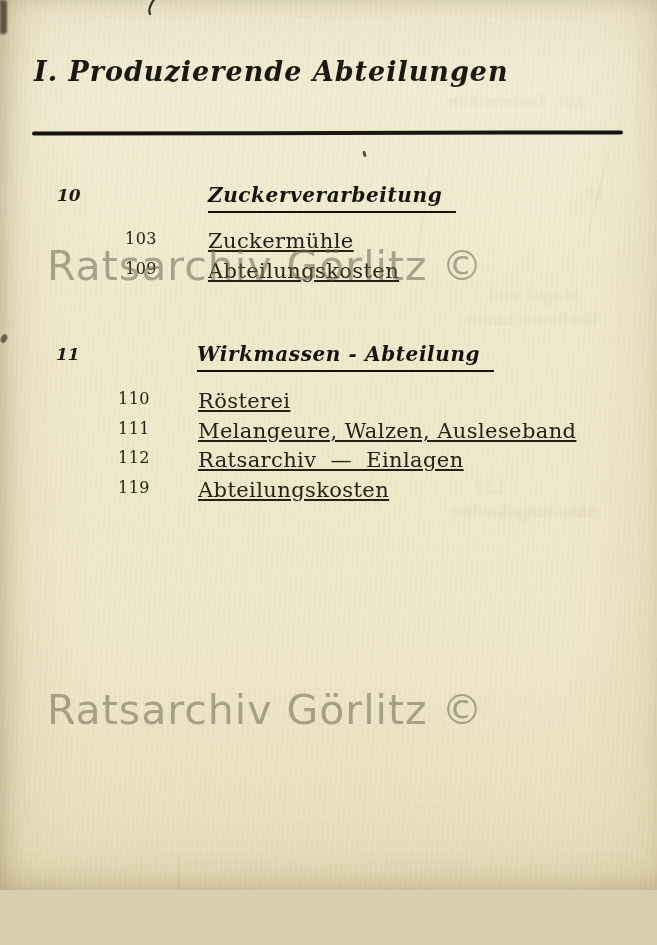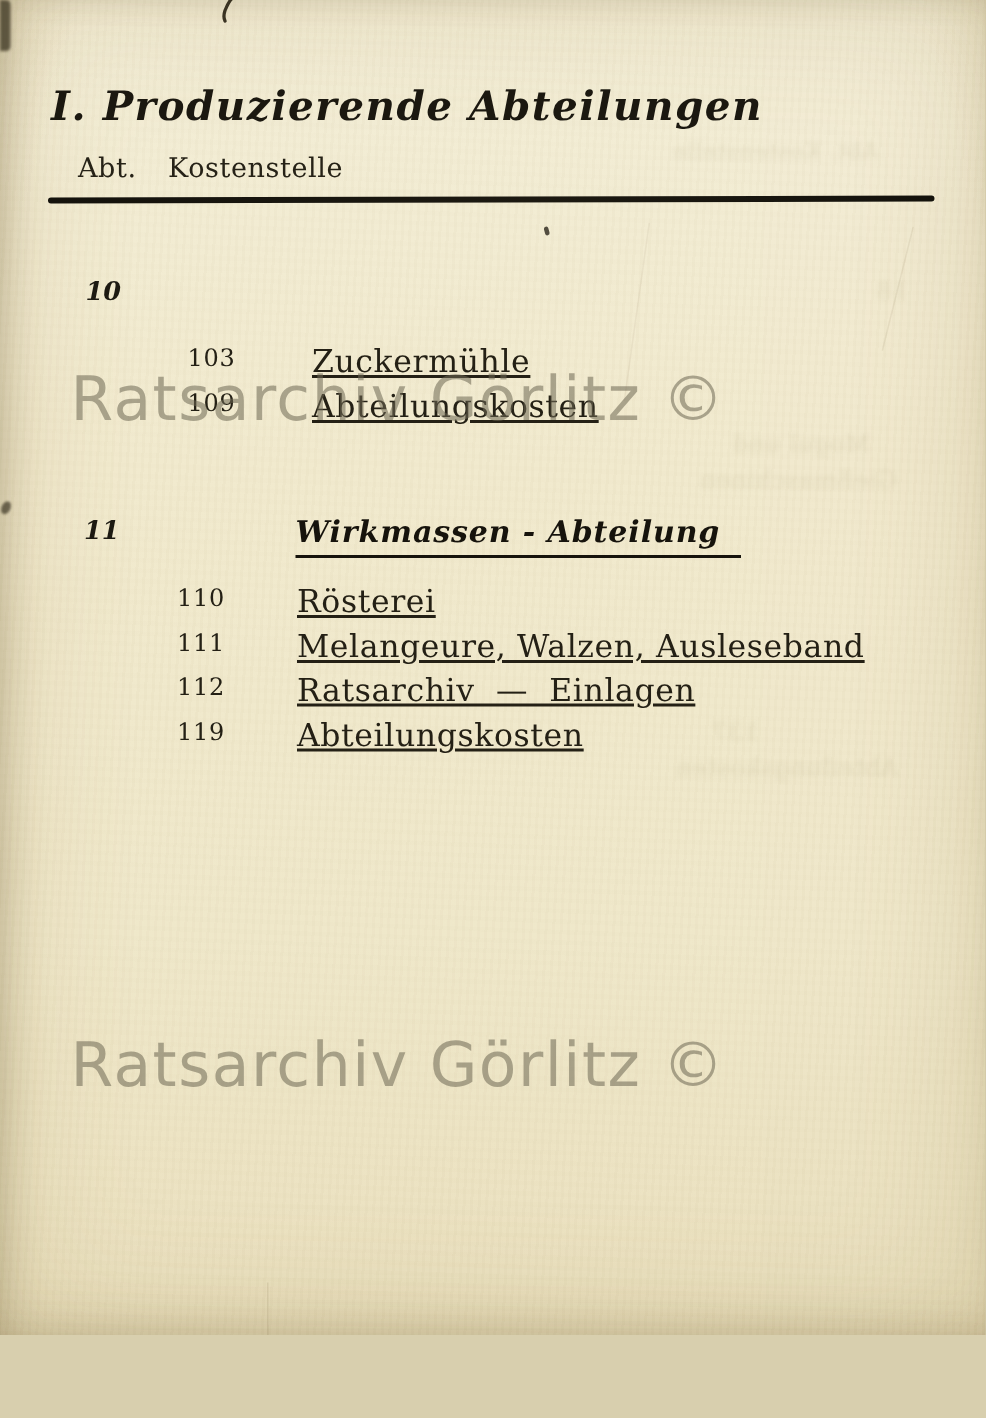--- a/index.html
+++ b/index.html
@@ -84,26 +84,24 @@
   </svg>
 
   <span class="abs bleed" style="left:448px;top:92px;font-size:15px;">Abt. Kostenstelle</span>
   <span class="abs bleed" style="left:584px;top:184px;">18</span>
   <span class="abs bleed" style="left:488px;top:286px;">Mogul und</span>
   <span class="abs bleed" style="left:466px;top:310px;">Gießmaschinen</span>
   <span class="abs bleed" style="left:474px;top:478px;">137</span>
   <span class="abs bleed" style="left:450px;top:502px;">Abteilungskosten</span>
 
   <div class="abs title">I. Produzierende Abteilungen</div>
-  <div class="abs collabels">
-    <span class="lab1">Abt.</span><span class="lab2">Kostenstelle</span>
-  </div>
   <div class="abs rule"></div>
 
   <span class="abs secnum" style="left:57px;top:185px;">10</span>
+  <span class="abs sechead" style="left:208px;top:183px;">Zuckerverarbeitung</span>
 
   <div class="row">
     <span class="code" style="left:125px;top:229px;">103</span>
     <span class="name" style="left:208px;top:229px;">Zuckermühle</span>
   </div>
   <div class="row">
     <span class="code" style="left:125px;top:259px;">109</span>
     <span class="name" style="left:208px;top:259px;">Abteilungskosten</span>
   </div>
 

